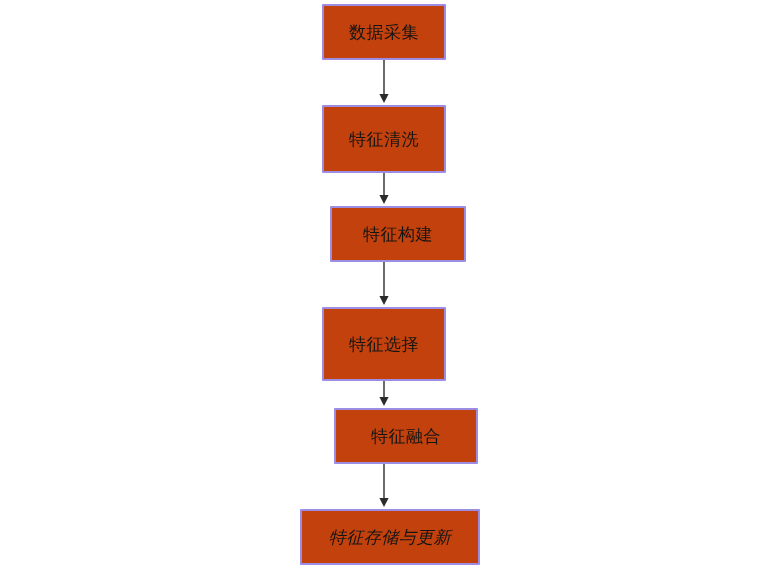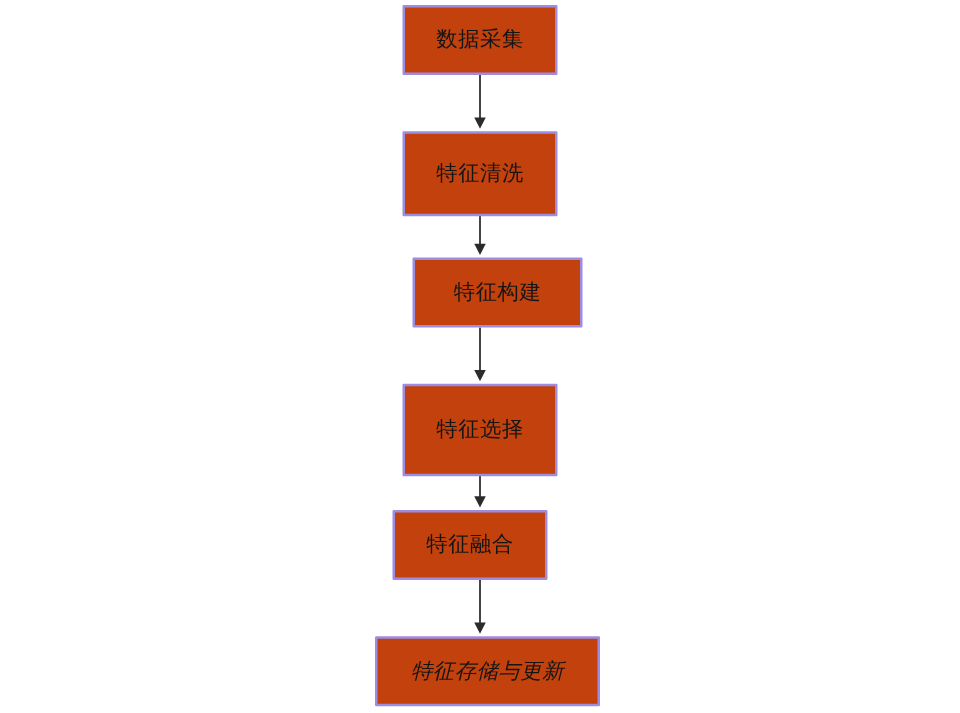--- a/index.html
+++ b/index.html
@@ -94,21 +94,21 @@
       </div>
       <div class="node" style="left: 322px; top: 105px; width: 124px; height: 68px;">
         <span>特征清洗</span>
       </div>
       <div class="node" style="left: 308px; top: 206px; width: 136px; height: 56px; margin-left: 22px;">
         <span>特征构建</span>
       </div>
       <div class="node" style="left: 322px; top: 307px; width: 124px; height: 74px;">
         <span>特征选择</span>
       </div>
-      <div class="node" style="left: 314px; top: 408px; width: 124px; height: 56px;">
+      <div class="node" style="left: 334px; top: 408px; width: 144px; height: 56px;">
         <span>特征融合</span>
       </div>
       <div class="node" style="left: 300px; top: 509px; width: 180px; height: 56px; font-style: italic;">
         <span>特征存储与更新</span>
       </div>
     </div>
 
 </div>
 
 </body></html>

